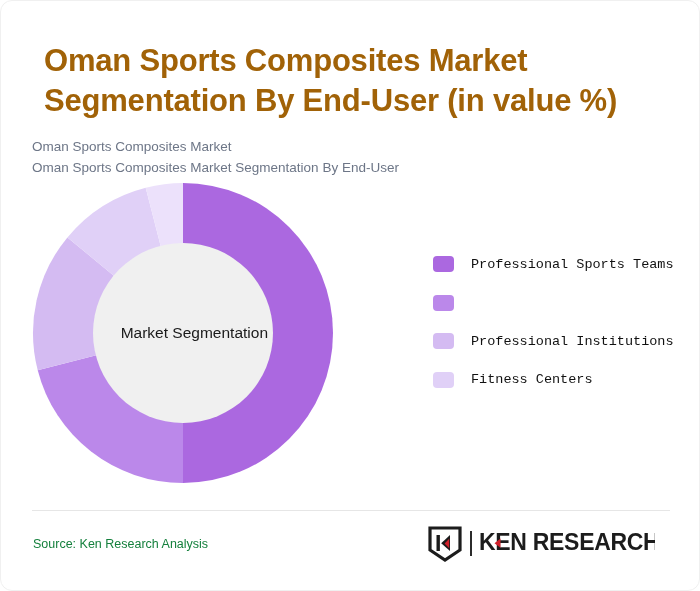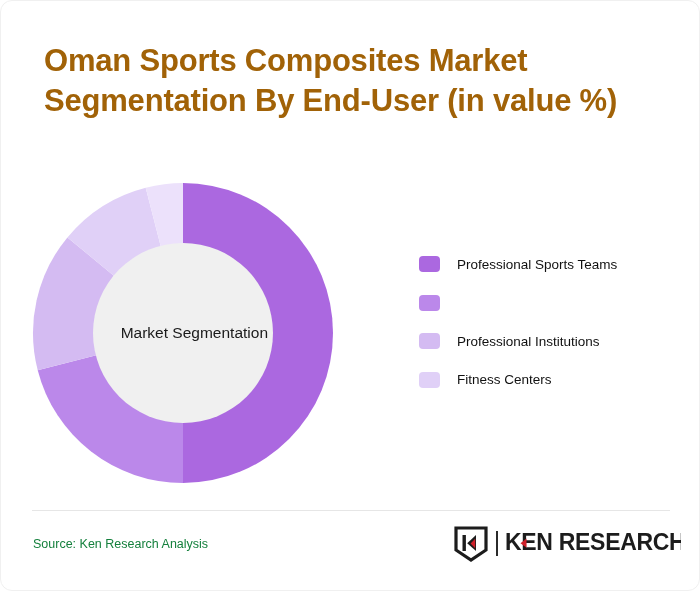--- a/index.html
+++ b/index.html
@@ -74,23 +74,24 @@
     width: 170px;
     text-align: right;
     font-size: 15.5px;
     color: #1a1a1a;
     line-height: 1.25;
     pointer-events: none;
   }
   
   #legend {
     position: absolute;
-    left: 418px;
+    left: 432px;
     top: 74px;
     width: 260px;
+    font-family: Liberation Mono, monospace;
   }
   .legend-item {
     display: flex;
     align-items: center;
     height: 38.5px;
   }
   .legend-swatch {
     width: 21px;
     height: 16px;
     border-radius: 4px;
@@ -113,21 +114,21 @@
   }
   #source-text {
     position: absolute;
     left: 32px;
     top: 536px;
     font-size: 12.5px;
     color: #15803d;
   }
   #brand-logo {
     position: absolute;
-    right: 18px;
+    right: 44px;
     top: 523px;
     display: flex;
     align-items: center;
     height: 38px;
   }
   #brand-mark { display: block; }
   #brand-divider {
     width: 2px;
     height: 25px;
     background: #2b2b2b;
@@ -135,20 +136,24 @@
   }
   #brand-wordmark { display: block; }
 </style>
 </head>
 <body>
 
 <div id="card">
 
   <div id="header">
     <h1 id="chart-title">Oman Sports Composites Market Segmentation By End-User (in value %)</h1>
+    <div id="subtitle-block">
+      <div class="subtitle-line">Oman Sports Composites Market</div>
+      <div class="subtitle-line">Oman Sports Composites Market Segmentation By End-User</div>
+    </div>
   </div>
 
   <div id="plot-area">
 
     <div id="donut-wrap">
       <svg id="donut-svg" viewBox="0 0 300 300">
         <g id="donut-slices">
             <path d="M 150 150 L 150 0 A 150 150 0 0 1 150 300 Z" fill="#ab68e0"></path>
             <path d="M 150 150 L 150 300 A 150 150 0 0 1 4.712525830705346 187.3034830747282 Z" fill="#bb88ea"></path>
             <path d="M 150 150 L 4.712525830705346 187.3034830747282 A 150 150 0 0 1 34.42301358363164 54.3864015376965 Z" fill="#d4bbf2"></path>

